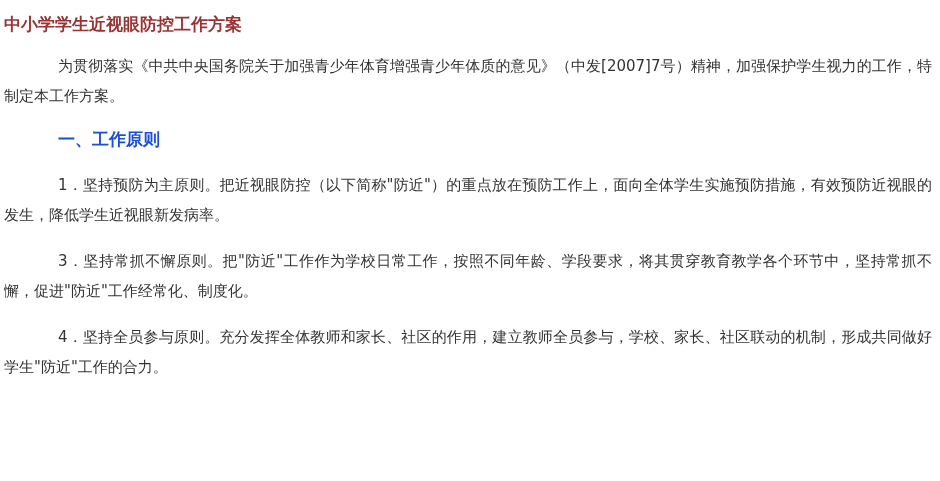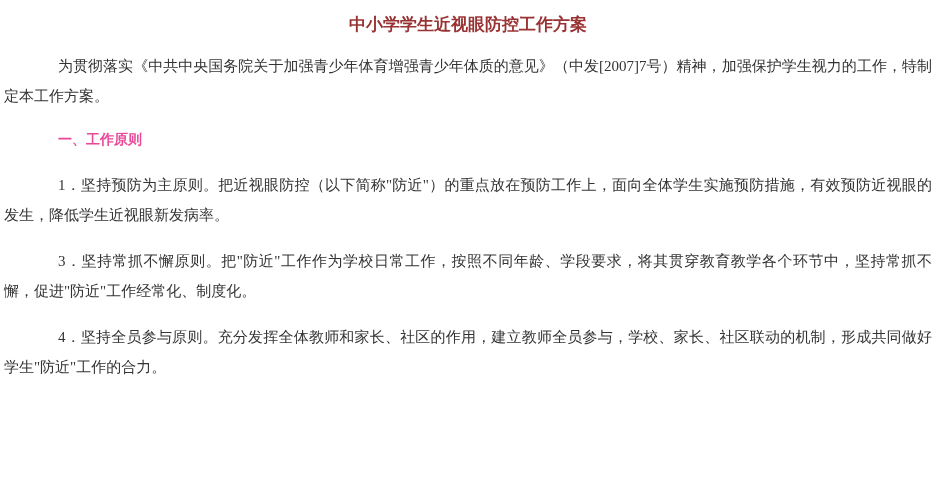--- a/index.html
+++ b/index.html
@@ -13,41 +13,39 @@
     overflow: hidden;
     font-family: "DejaVu Sans", "Liberation Sans", sans-serif;
   }
   .doc {
     padding: 10px 8px 0 4px;
     box-sizing: border-box;
     width: 940px;
   }
   .doc-title {
     margin: 3px 0 0 0;
-    text-align: center;
     font-size: 17px;
     line-height: 22px;
     font-weight: bold;
     color: #993333;
   }
   .doc-p {
     margin: 16px 0 0 0;
     font-size: 15px;
     line-height: 30px;
     color: #333333;
     text-indent: 54px;
     text-align: justify;
-    font-family: Liberation Serif, serif;
   }
   .doc-h2 {
     margin: 13px 0 15px 0;
-    font-size: 14px;
+    font-size: 17px;
     line-height: 30px;
     font-weight: bold;
-    color: #ec4899;
+    color: #1d4ed8;
     text-indent: 54px;
   }
 </style>
 </head>
 <body>
 
 <div class="doc">
   <h1 class="doc-title">中小学学生近视眼防控工作方案</h1>
 
   <p class="doc-p">为贯彻落实《中共中央国务院关于加强青少年体育增强青少年体质的意见》（中发[2007]7号）精神，加强保护学生视力的工作，特制定本工作方案。</p>

